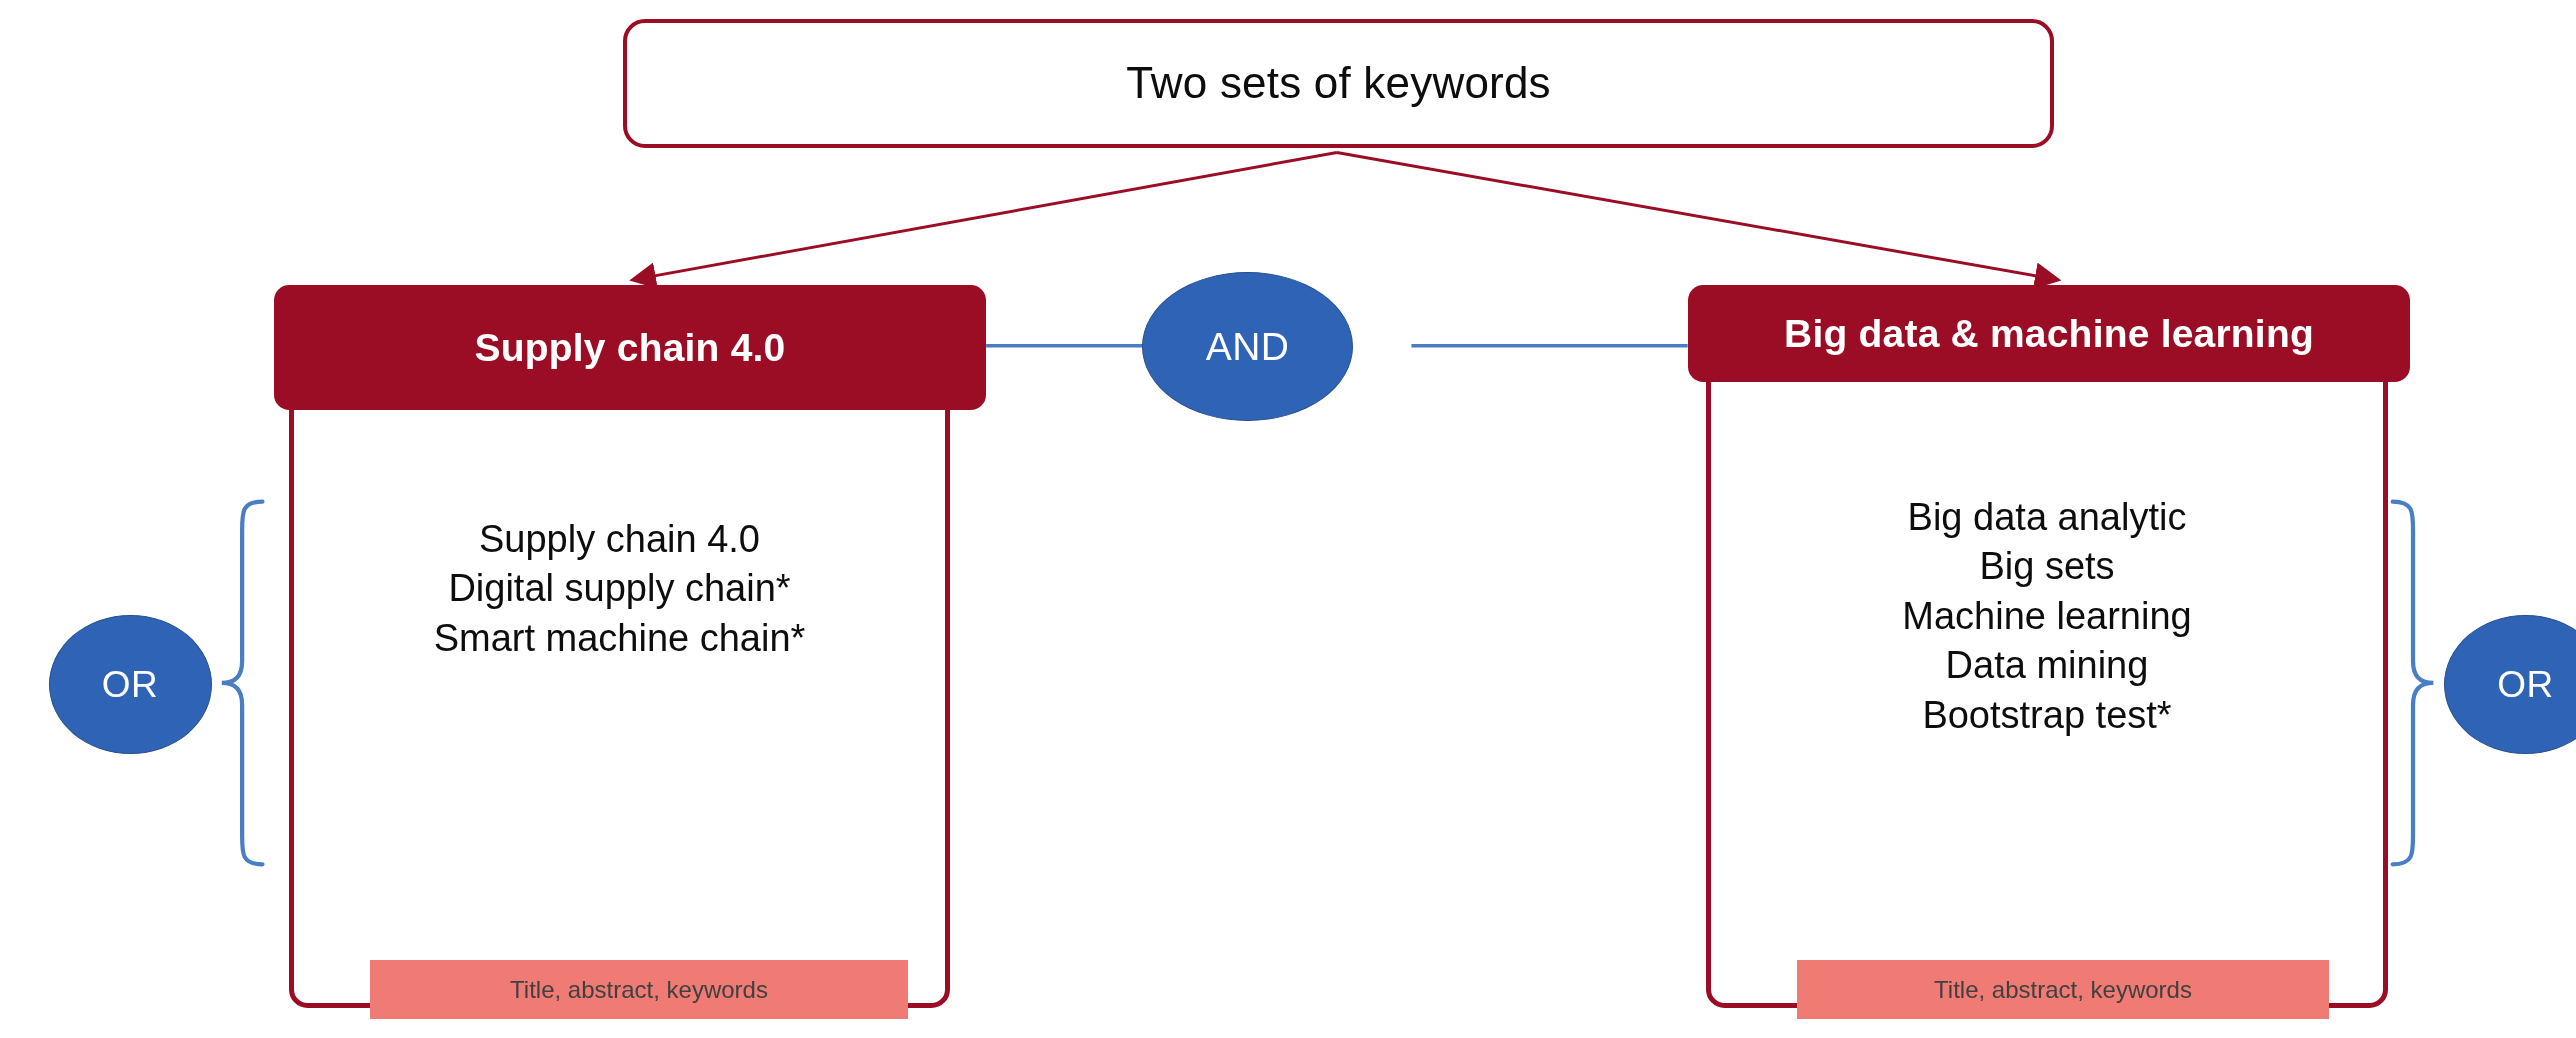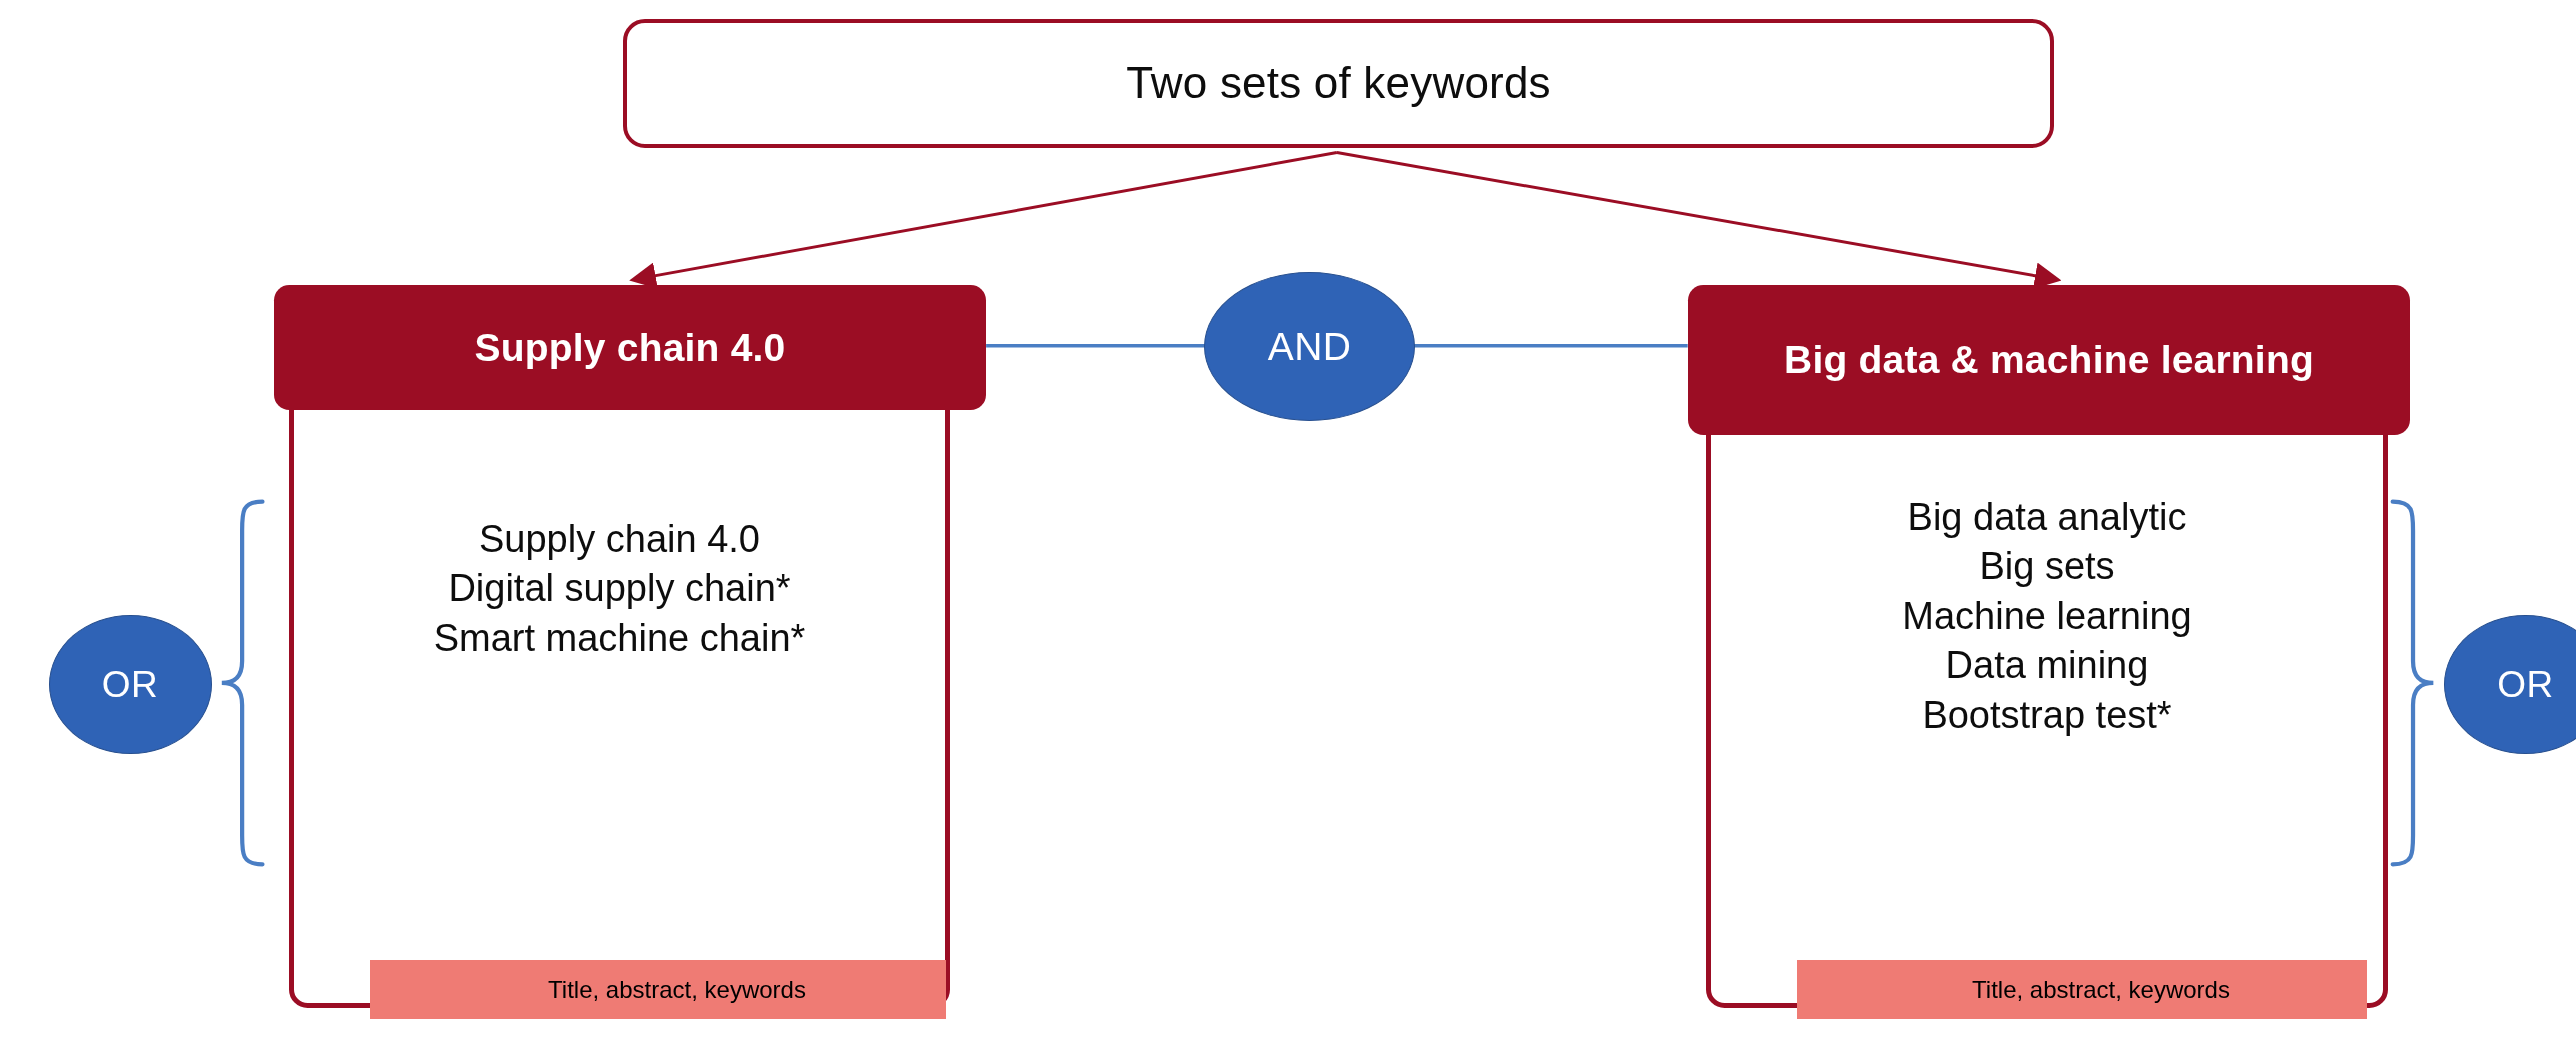--- a/index.html
+++ b/index.html
@@ -70,21 +70,21 @@
     display: flex;
     align-items: center;
     justify-content: center;
     color: #ffffff;
     font-weight: bold;
     font-size: 39px;
     letter-spacing: 0.2px;
     white-space: nowrap;
   }
   .group-header.left  { left: 234px;  top: 285px; width: 712px;  height: 125px; }
-  .group-header.right { left: 1648px; top: 285px; width: 722px;  height: 150px; }
+  .group-header.right { left: 1648px; top: 285px; width: 722px;  height: 97px; }
 
   
   .keyword-list {
     position: absolute;
     text-align: center;
     color: #0d0d0d;
     font-size: 38px;
     line-height: 1.30;
     white-space: nowrap;
   }
@@ -92,42 +92,41 @@
   .keyword-list.right { left: 1666px; top: 493px; width: 682px; }
   .keyword-item { display: block; }
 
   
   .field-bar {
     position: absolute;
     background: #ef7b74;
     display: flex;
     align-items: center;
     justify-content: center;
-    color: #000000;
+    color: #404040;
     font-size: 24px;
     white-space: nowrap;
-    padding-left: 38px;
   }
   .field-bar.left  { left: 330px;  top: 960px; width: 538px; height: 59px; }
   .field-bar.right { left: 1757px; top: 960px; width: 532px; height: 59px; }
 
   
   .op-circle {
     position: absolute;
     border-radius: 50%;
     background: #2f63b6;
     border: 1.7px solid #28508f;
     display: flex;
     align-items: center;
     justify-content: center;
     color: #ffffff;
     font-size: 39px;
     letter-spacing: 0.4px;
   }
-  .op-circle.and { left: 1164px; top: 272px; width: 209px; height: 147px; align-items: center; }
+  .op-circle.and { left: 1102px; top: 272px; width: 209px; height: 147px; align-items: center; }
   .op-circle.or-left  { left: 8.5px;   top: 615px; width: 161px; height: 137px; font-size: 37px; }
   .op-circle.or-right { left: 2404px; top: 615px; width: 161px; height: 137px; font-size: 37px; }
 </style>
 </head>
 <body>
 
 <div id="canvas">
 
   <svg id="wires" viewBox="0 0 3039 1225" width="2576" height="1038" xmlns="http://www.w3.org/2000/svg">
     <defs>

